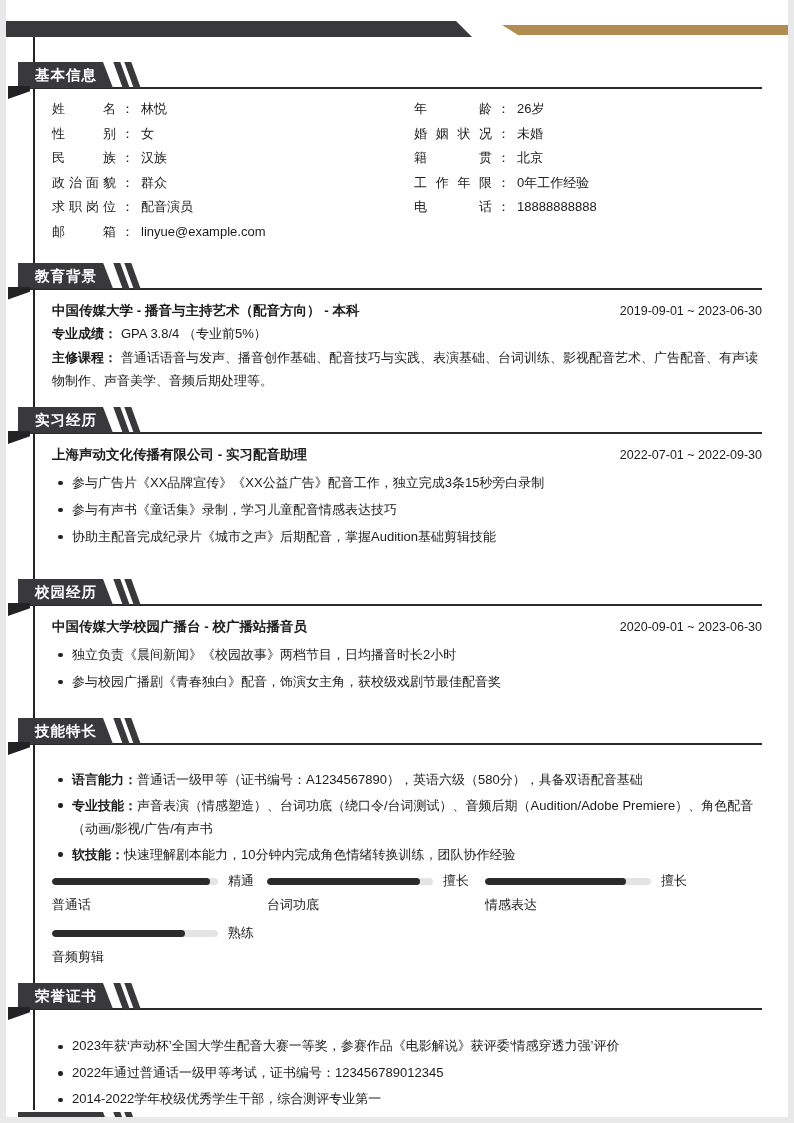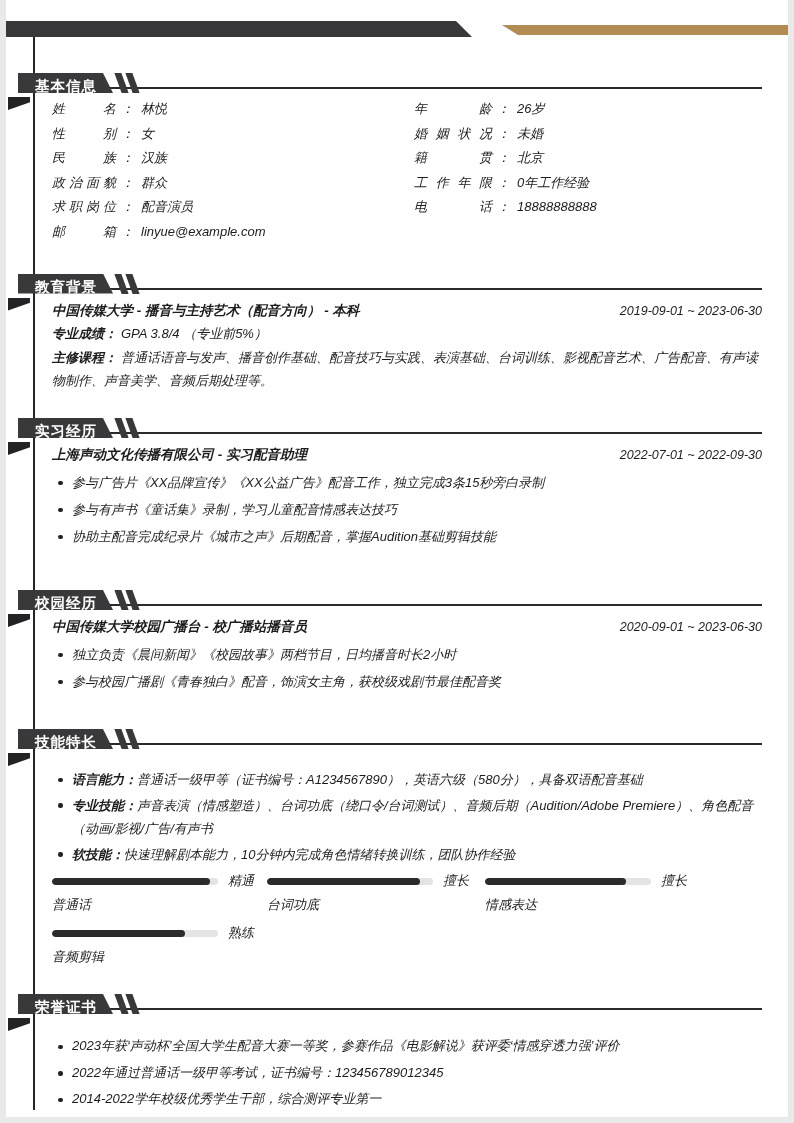--- a/index.html
+++ b/index.html
@@ -12,30 +12,30 @@
       clip-path: polygon(0 0, calc(100% - 16px) 0, 100% 100%, 0 100%); }
   .ribbon-gold { position:absolute; left:490px; right:0; top:25px; height:10px; background:#b28c52;
       clip-path: polygon(6px 0, 100% 0, 100% 100%, 22px 100%); }
 
   
   .vline { position:absolute; left:27px; top:37px; width:2px; height:1073px; background:#242426; }
 
   
   .sec-head { position:relative; height:32px; width:100%; }
   .underline { position:absolute; left:24px; right:26px; top:29px; height:2px; background:#2a2a2a; }
-  .badge { position:absolute; left:12px; top:15px; height:20px; display:flex; align-items:stretch; z-index:2; }
+  .badge { position:absolute; left:12px; top:4px; height:26px; display:flex; align-items:stretch; z-index:2; }
   .badge-main { background:#39393b; color:#fff; font-size:14.5px; font-weight:bold; letter-spacing:1px;
       line-height:26px; padding:0 16px 0 17px;
       clip-path: polygon(0 0, calc(100% - 10px) 0, 100% 100%, 0 100%); }
   .stripe { width:7px; background:#39393b; transform:skewX(20deg); margin-left:5px; }
   .stripe.s2 { margin-left:4px; }
   .badge-fold { position:absolute; left:-10px; top:24px; width:22px; height:13px; background:#232325;
       clip-path: polygon(0 0, 100% 0, 100% 40%, 0 100%); }
 
-  .blk { margin:0 26px 0 46px; font-size:13px;font-style:italic; }
+  .blk { margin:0 26px 0 46px; font-size:13px; }
 
   
   .info { display:flex; margin-top:7px; }
   .info-col { width:51%; }
   .info-col.right { width:49%; }
   .info-row { line-height:24.6px; white-space:nowrap; }
   .flabel { display:inline-block; width:64px; text-align:justify; text-align-last:justify; }
   .info-col.right .flabel { width:78px; }
   .fcolon { margin:0 7px 0 5px; }
 

